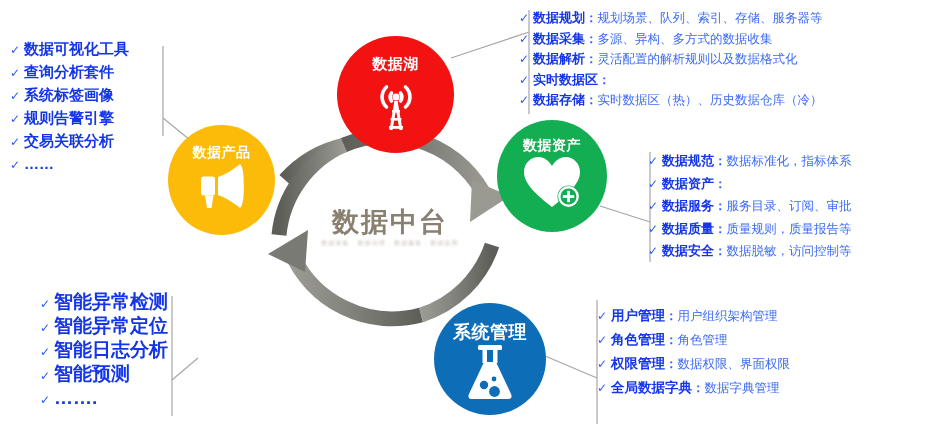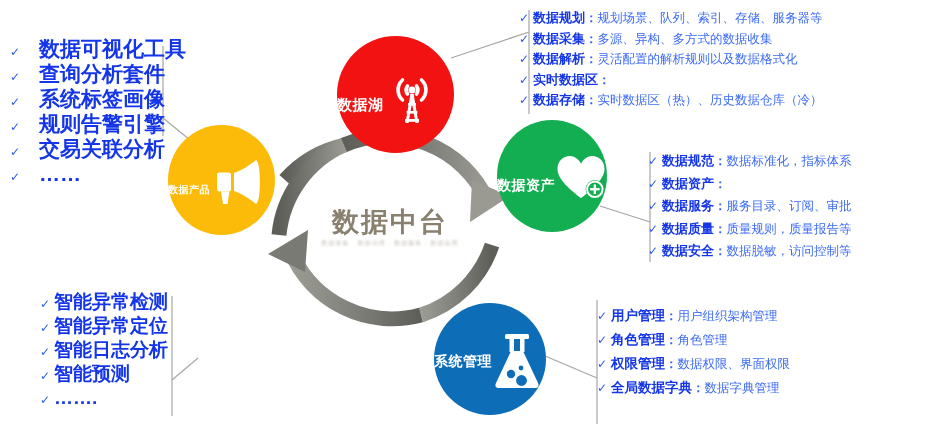--- a/index.html
+++ b/index.html
@@ -25,21 +25,21 @@
     width: 931px;
     height: 428px;
     pointer-events: none;
   }
 
   
   .node {
     position: absolute;
     border-radius: 50%;
     display: flex;
-    flex-direction: row;
+    flex-direction: column;
     align-items: center;
     justify-content: flex-start;
     box-sizing: border-box;
   }
   .node-label {
     color: #ffffff;
     font-weight: bold;
     letter-spacing: 0.5px;
     white-space: nowrap;
     text-align: center;
@@ -51,23 +51,23 @@
   }
 
   #node-datalake   { left: 337px; top: 36px;  width: 117px; height: 117px; background: #F21212; }
   #node-dataasset  { left: 497px; top: 120px; width: 110px; height: 112px; background: #14AE52; }
   #node-dataproduct{ left: 168px; top: 125px; width: 107px; height: 110px; background: #FBBB08; }
   #node-datasmart  { left: 222px; top: 297px; width: 110px; height: 112px; background: #21B8EE; }
   #node-sysmgmt    { left: 434px; top: 303px; width: 112px; height: 112px; background: #0D6DB7; }
 
   #node-datalake   .node-label { font-size: 15px; margin-top: 20px; }
   #node-dataasset  .node-label { font-size: 14px; margin-top: 18px; }
-  #node-dataproduct .node-label{ font-size: 10px; margin-top: 20px; }
+  #node-dataproduct .node-label{ font-size: 14px; margin-top: 20px; }
   #node-datasmart  .node-label { font-size: 14px; margin-top: 20px; }
-  #node-sysmgmt    .node-label { font-size: 14px; margin-top: 4px; }
+  #node-sysmgmt    .node-label { font-size: 18px; margin-top: 20px; }
 
   
   #center-block {
     position: absolute;
     left: 300px;
     top: 208px;
     width: 180px;
     text-align: center;
   }
   #center-title {
@@ -109,21 +109,21 @@
   }
   .b-sep { color: #3A63F2; font-weight: bold; }
   .b-desc { color: #3D6BF5; }
 
   
   #list-product {
     left: 10px; top: 38px;
     font-size: 15px;
     line-height: 21px;
   }
-  #list-product .b-term { font-size: 21px; margin-left: 15px; }
+  #list-product .b-term { font-size: 15px; }
 
   
   #list-lake {
     left: 519px; top: 8px;
     font-size: 12.5px;
     line-height: 20.5px;
   }
   #list-lake .b-term { font-size: 13px; }
 
   

